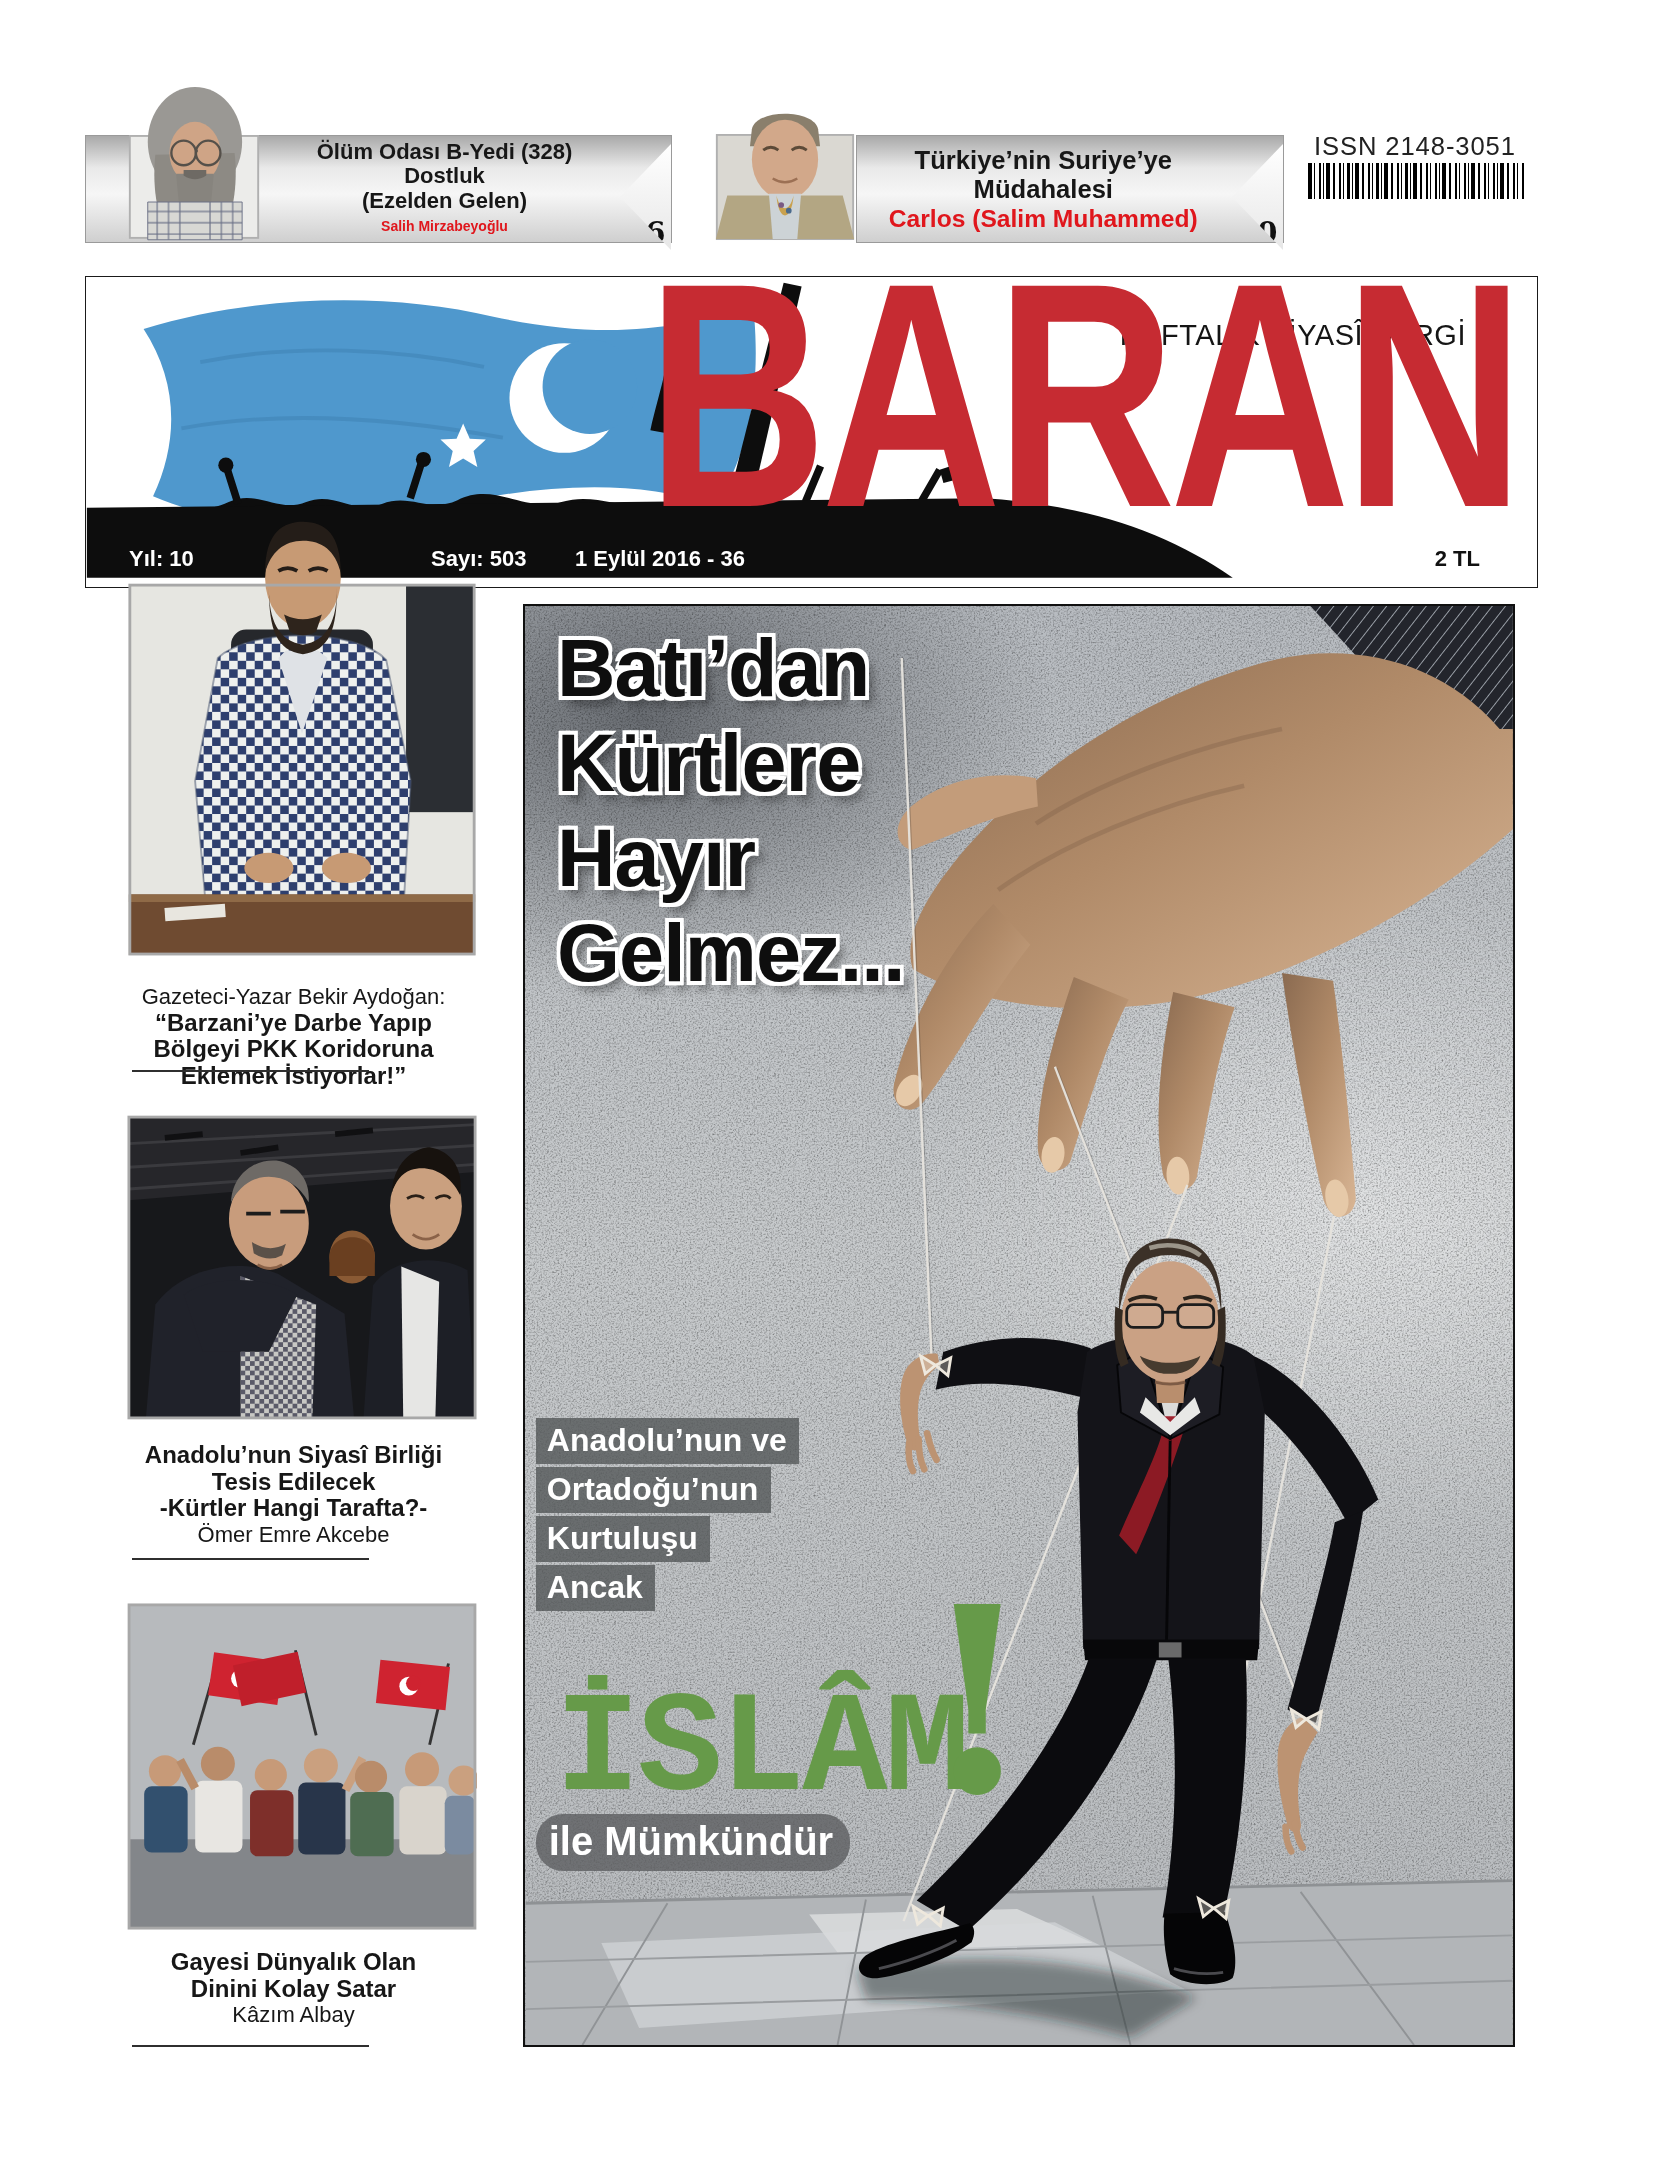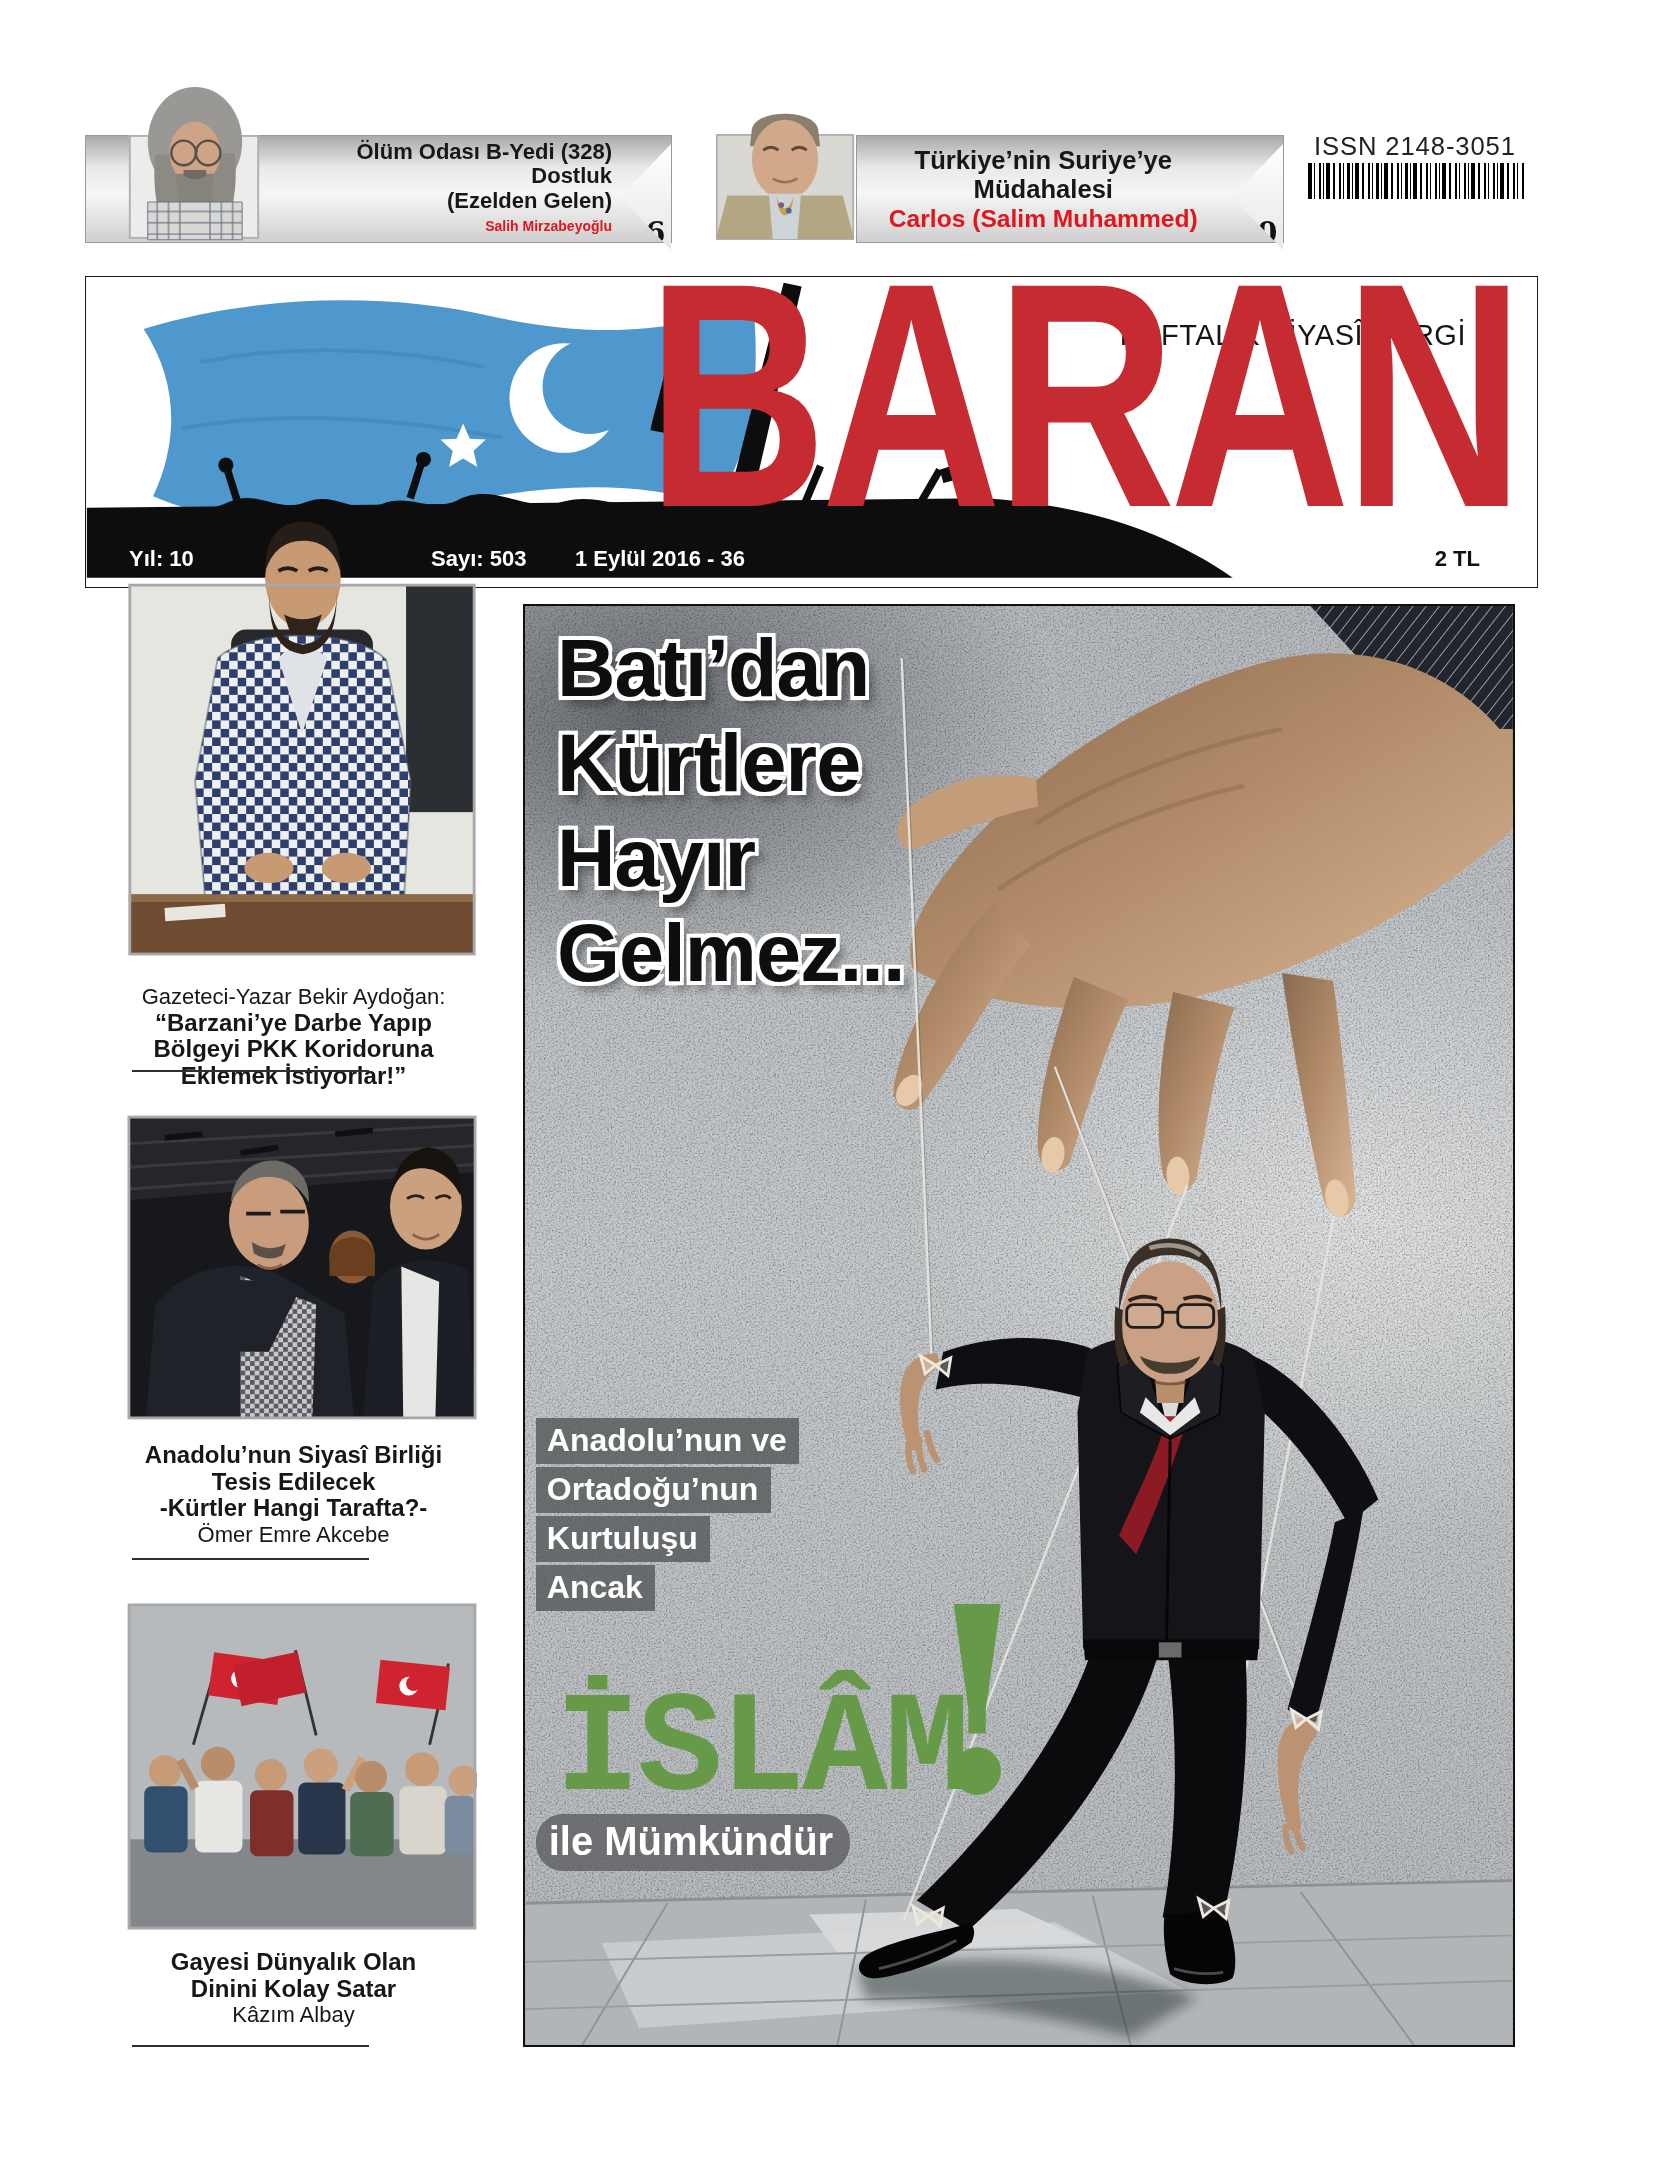--- a/index.html
+++ b/index.html
@@ -72,21 +72,21 @@
         font-size:256px;line-height:1;color:#669a49;}
   .tailbar{position:absolute;top:1208px;left:11.4px;display:table;background:rgba(92,94,96,.8);
            color:#fff;font-weight:bold;font-size:40px;line-height:1;padding:6.6px 17px 10.4px 12.3px;border-radius:27px;}
 </style>
 </head>
 <body>
 
 <div class="page">
 
   <div class="tbar" style="left:85px;width:587px;">
-    <div class="tbar-inner" style="left:191px;right:59px;text-align:right;">
+    <div class="tbar-inner" style="left:191px;right:59px;">
       <div class="tline">Ölüm Odası B-Yedi (328)</div>
       <div class="tline">Dostluk</div>
       <div class="tline">(Ezelden Gelen)</div>
       <div class="tauthor">Salih Mirzabeyoğlu</div>
     </div>
     <div class="arrow">
       <span class="pagenum">16</span>
     </div>
   </div>
 

